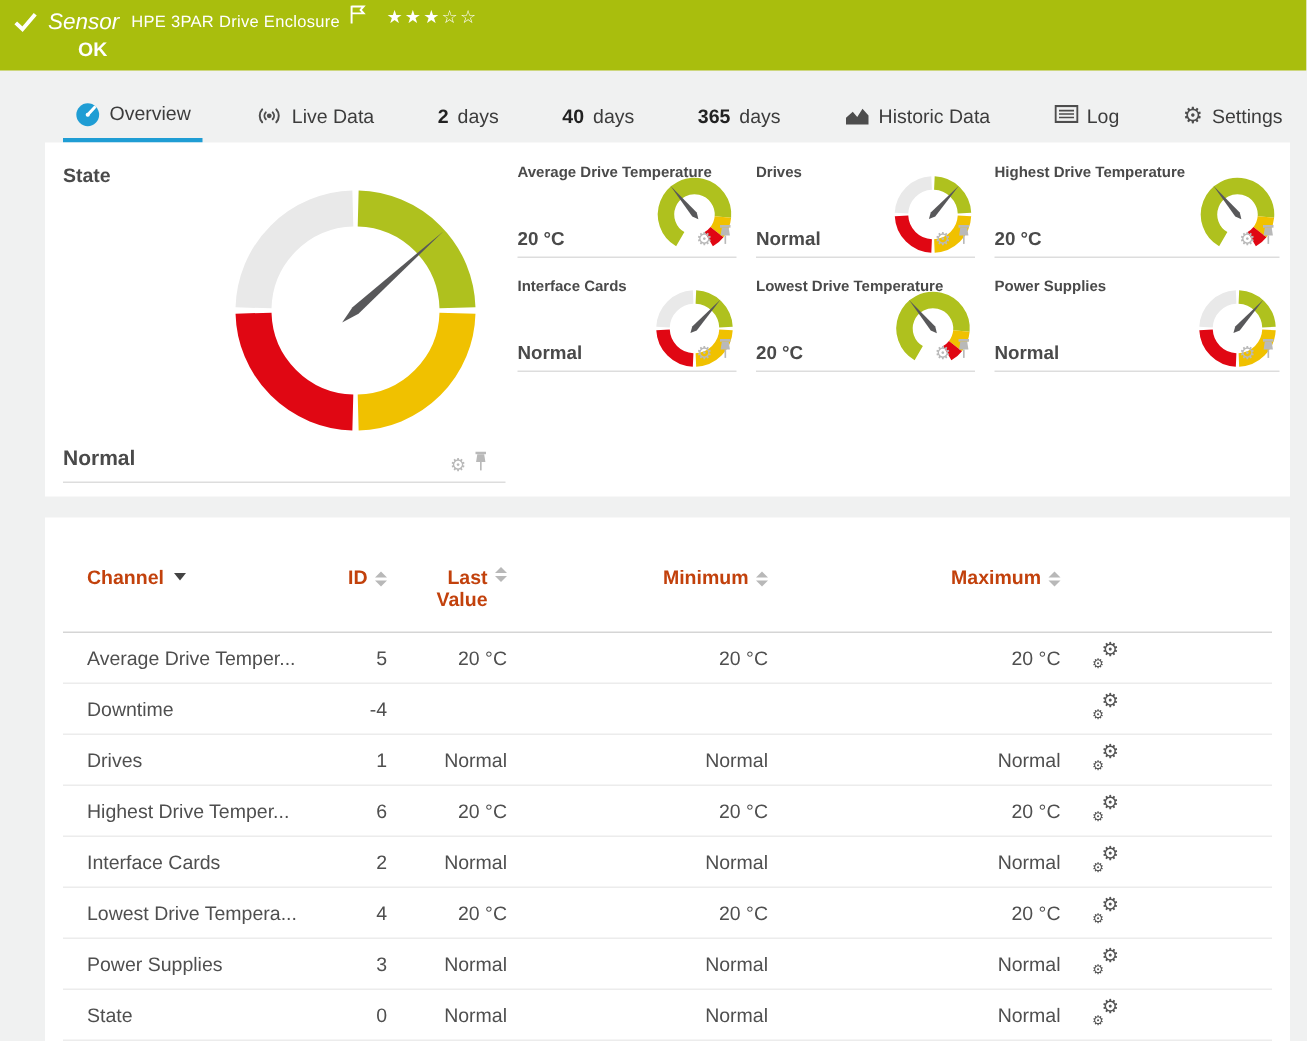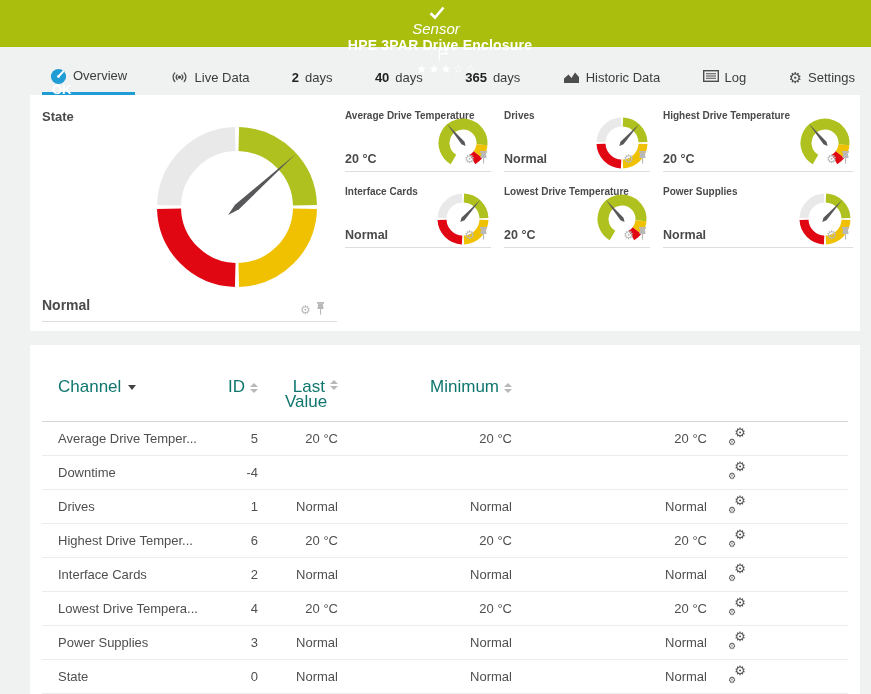--- a/index.html
+++ b/index.html
@@ -4,24 +4,24 @@
 <style>
   html,body{margin:0;padding:0;}
   body{
     width:871px;height:694px;overflow:hidden;position:relative;
     background:#f0f1f1;
     font-family:"Liberation Sans", sans-serif;
     -webkit-font-smoothing:antialiased;
   }
   
   .topbar{height:47px;background:var(--green,#a9be0d);color:#fff;position:relative;}
-  .topbar .row1{display:flex;align-items:center;padding:6px 0 0 9px;flex-direction:column;}
+  .topbar .row1{display:flex;align-items:center;padding:6px 0 0 9px;}
   .check{display:inline-flex;margin-right:7px;}
   .kind{font-style:italic;font-size:15px;margin-right:8px;}
-  .title{font-size:14px;font-weight:bold;letter-spacing:.2px;}
+  .title{font-size:11px;font-weight:normal;letter-spacing:.2px;}
   .flagwrap{margin-left:6px;position:relative;top:-5px;display:inline-flex;}
   .stars{font-size:12px;letter-spacing:1.5px;margin-left:14px;position:relative;top:-4px;}
   .ok{font-size:13px;font-weight:bold;margin:2px 0 0 52px;}
   
   .tabbar{height:48px;display:flex;align-items:flex-end;justify-content:space-between;
     padding:0 8px 0 42px;box-sizing:border-box;}
   .tab{display:flex;gap:6px;font-size:13px;color:#333;
     padding:6px 8px 7px;border-bottom:3px solid transparent;cursor:pointer;white-space:nowrap;}
   .tab.active{border-bottom-color:var(--blue,#1f9dd4);}
   .tab .num{font-weight:bold;color:#222;}
@@ -44,22 +44,22 @@
     grid-template-columns:146px 146px 1fr;column-gap:13px;row-gap:11px;}
   .tile{position:relative;height:64px;border-bottom:1px solid #ddd;}
   .tile-label{font-size:10px;font-weight:bold;color:#4a4a4a;padding-top:3px;white-space:nowrap;}
   .tile-gauge{position:absolute;right:0;top:8px;z-index:1;}
   .tile-value{position:absolute;left:0;bottom:5px;font-size:12.5px;font-weight:bold;color:#4a4a4a;}
   .tile-icons{position:absolute;right:3px;bottom:3px;display:flex;align-items:center;gap:4px;z-index:2;}
   
   .tablewrap{margin:0 12px;}
   .trow{display:grid;grid-template-columns:160px 40px 80px 174px 195px 60px;
     padding-left:16px;align-items:center;height:33px;}
-  .thead{height:44px;border-bottom:1px solid #d5d5d5;color:#0f766e;font-weight:normal;
-    font-size:17px;align-items:start;padding-top:2px;}
+  .thead{height:44px;border-bottom:1px solid #d5d5d5;color:#c2410c;font-weight:bold;
+    font-size:13px;align-items:start;padding-top:2px;}
   .tbody .trow{border-bottom:1px solid #ececec;font-size:13px;color:#4f4f4f;}
   .td,.th{white-space:nowrap;}
   .c-id,.c-last,.c-min,.c-max{text-align:right;}
   .c-gear{text-align:center;}
   .th.c-last .wrap{display:inline-block;width:40px;text-align:right;white-space:normal;line-height:15px;}
   .th{display:block;}
   .hflex{display:inline-flex;align-items:center;}
   .hflex2{display:inline-flex;align-items:flex-start;}
   .sort{display:inline-flex;flex-direction:column;gap:2px;margin-left:5px;position:relative;top:1px;}
   .sort::before,.sort::after{content:"";display:block;border-left:4px solid transparent;border-right:4px solid transparent;}
@@ -325,20 +325,26 @@
             <span class="wrap">Last Value</span>
             <span class="sort"></span>
           </span>
       </div>
       <div class="th c-min">
         <span class="hflex">
             <span>Minimum</span>
             <span class="sort"></span>
           </span>
       </div>
+      <div class="th c-max">
+        <span class="hflex">
+            <span>Maximum</span>
+            <span class="sort"></span>
+          </span>
+      </div>
       <div class="th c-gear"></div>
     </div>
     <div class="tbody">
         <div class="trow">
        <div class="td c-channel">Average Drive Temper...</div>
        <div class="td c-id">5</div>
        <div class="td c-last">20 °C</div>
        <div class="td c-min">20 °C</div>
        <div class="td c-max">20 °C</div>
        <div class="td c-gear"><span class="gears"><span class="g1">⚙</span><span class="g2">⚙</span></span></div>

